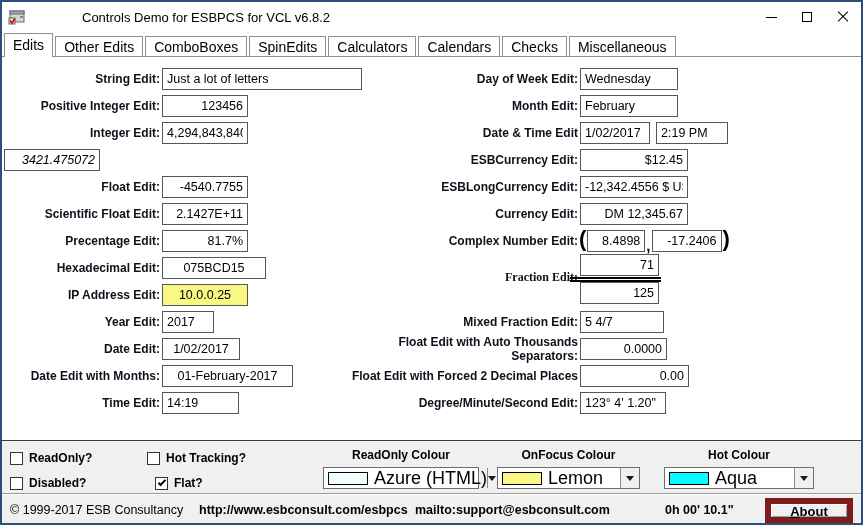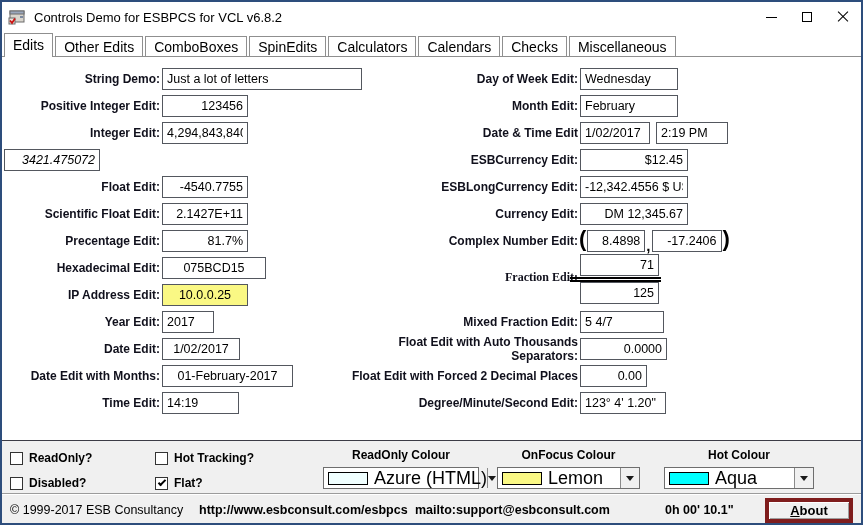--- a/index.html
+++ b/index.html
@@ -3,21 +3,21 @@
 <meta charset="utf-8">
 <style>
   * { box-sizing: border-box; margin: 0; padding: 0; }
   html,body { width:863px; height:525px; overflow:hidden; background:#fff;
     font-family:"Liberation Sans", sans-serif; }
   .window { position:relative; width:863px; height:525px; background:#fff;
     border:2px solid #2d4d7c; }
 
   
   .titlebar { position:absolute; top:0; left:0; right:0; height:30px; background:#fff;
-    display:flex; align-items:center; }
+    display:flex; align-items:center;gap:48px; }
   .app-icon { margin:0 8px 0 6px; width:18px; height:18px; flex:0 0 auto; }
   .title-text { font-size:13px; color:#000; }
   .win-controls { margin-left:auto; display:flex; height:30px; }
   .wc { width:36px; height:30px; display:flex; align-items:center; justify-content:center; position:relative; }
   .g-min { width:11px; height:0; border-top:1px solid #000; }
   .g-max { width:10px; height:10px; border:1px solid #000; }
   .g-x  { position:relative; width:12px; height:12px; }
   .g-x i { position:absolute; left:-1px; top:5px; width:14px; height:0; border-top:1px solid #000; }
   .g-x i:first-child { transform:rotate(45deg); }
   .g-x i:last-child  { transform:rotate(-45deg); }
@@ -65,21 +65,21 @@
     display:flex; align-items:center; justify-content:center; }
   .tri { width:0; height:0; border-left:4px solid transparent; border-right:4px solid transparent;
     border-top:5px solid #1a1a1a; }
 
   
   .statusbar { position:absolute; left:0; right:0; top:52px; bottom:0;
     border-top:1px solid #9b9b9b; box-shadow:inset 0 1px 0 #fff; }
   .st { position:absolute; top:9px; font-size:12.5px; color:#000; white-space:nowrap; }
   .st.b { font-weight:bold; }
   .about-btn { position:absolute; right:8px; top:4px; width:88px; height:25px;
-    background:#f0f0f0; border:4px solid #7f1d1d;
+    background:#f0f0f0; border:6px solid #7f1d1d;
     box-shadow:inset 1px 1px 0 #ffffff, inset -1px -1px 0 #9e9e9e;
     font-family:"Liberation Sans", sans-serif; font-size:13px; font-weight:bold; color:#000; }
 </style>
 </head>
 <body>
 
 <div class="window">
 
   <div class="titlebar">
     <svg class="app-icon" viewBox="0 0 18 18">
@@ -113,21 +113,21 @@
     <span class="tab">SpinEdits</span>
     <span class="tab">Calculators</span>
     <span class="tab">Calendars</span>
     <span class="tab">Checks</span>
     <span class="tab">Miscellaneous</span>
   </div>
 
   <div class="page">
 
     <div class="row" style="top:10px;left:0">
-      <span class="lbl w1">String Demo:</span>
+      <span class="lbl w1">String Edit:</span>
       <input class="ed l" style="width: 200px;" value="Just a lot of letters">
     </div>
     <div class="row" style="top:37px;left:0">
       <span class="lbl w1">Positive Integer Edit:</span>
       <input class="ed r" style="width: 86px;" value="123456">
     </div>
     <div class="row" style="top:64px;left:0">
       <span class="lbl w1">Integer Edit:</span>
       <input class="ed r" style="width: 86px;" value="4,294,843,840">
     </div>
@@ -219,41 +219,41 @@
     <div class="row" style="top:253px;left:328px">
       <span class="lbl w2">Mixed Fraction Edit:</span>
       <input class="ed l" style="width: 84px;" value="5 4/7">
     </div>
     <div class="row" style="top:280px;left:328px">
       <span class="lbl w2">Float Edit with Auto Thousands Separators:</span>
       <input class="ed r" style="width: 87px;" value="0.0000">
     </div>
     <div class="row" style="top:307px;left:328px">
       <span class="lbl w2">Float Edit with Forced 2 Decimal Places</span>
-      <input class="ed r" style="width: 67px;" value="0.00">
+      <input class="ed r" style="width: 109px;" value="0.00">
     </div>
     <div class="row" style="top:334px;left:328px">
       <span class="lbl w2">Degree/Minute/Second Edit:</span>
       <input class="ed l" style="width: 86px;" value="123° 4' 1.20&quot;">
     </div>
 
     <div class="hint">Try Entering  "+1" or say "-7" into the above Date Edit</div>
   </div>
 
   <div class="bottom">
 
     <div class="cb" style="left:8px;top:10px">
       <span class="cbx"></span>
       <span class="cb-label">ReadOnly?</span>
     </div>
     <div class="cb" style="left:8px;top:35px">
       <span class="cbx"></span>
       <span class="cb-label">Disabled?</span>
     </div>
-    <div class="cb" style="left:153px;top:10px">
+    <div class="cb" style="left:145px;top:10px">
       <span class="cbx"></span>
       <span class="cb-label">Hot Tracking?</span>
     </div>
     <div class="cb" style="left:153px;top:35px">
       <span class="cbx">
           <span class="checkmark"></span>
         </span>
       <span class="cb-label">Flat?</span>
     </div>
 

